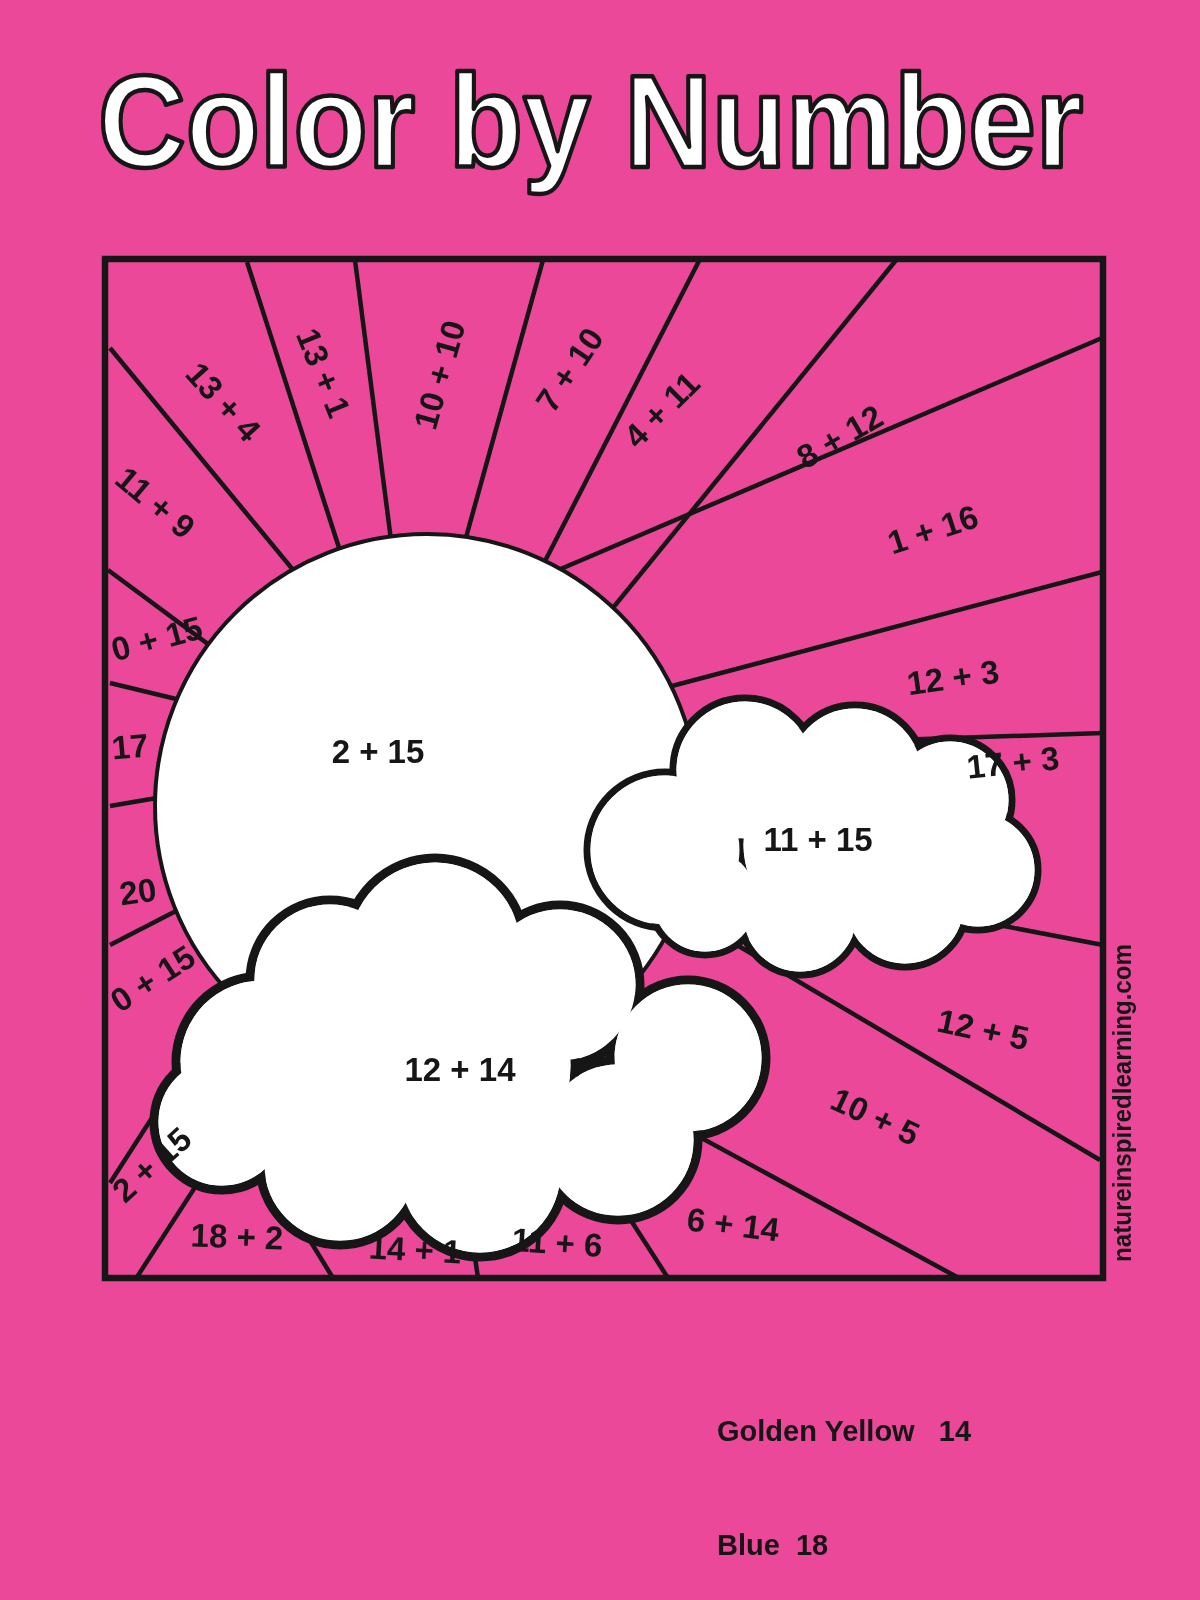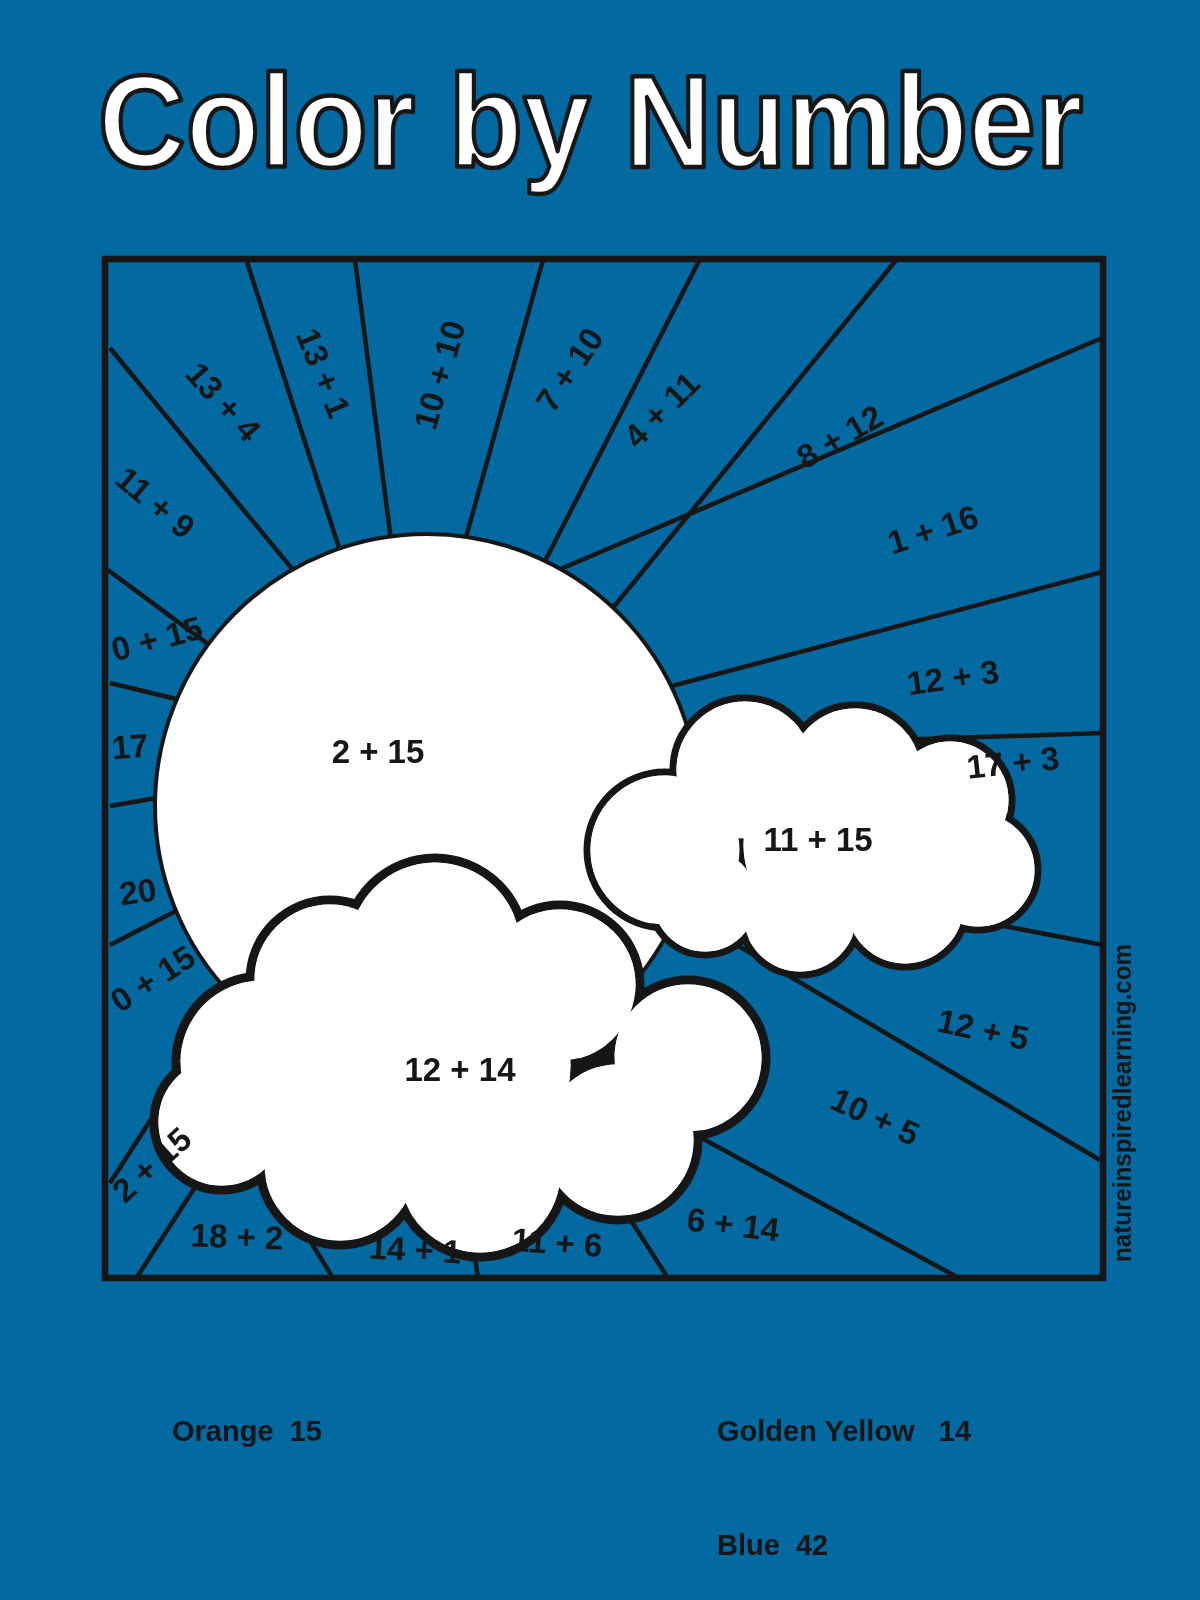--- a/index.html
+++ b/index.html
@@ -1,16 +1,16 @@
 <!DOCTYPE html>
 <html><head>
 <meta charset="utf-8">
 <style>
   html,body{margin:0;padding:0;background:#ffffff;}
-  #page{position:relative;width:1200px;height:1600px;background:#0369a1;overflow:hidden;
+  #page{position:relative;width:1200px;height:1600px;background:#ec4899;overflow:hidden;
         font-family:"Liberation Sans", sans-serif;}
   svg{position:absolute;left:0;top:0;}
   .title-text{font-family:"Liberation Sans", sans-serif;font-weight:bold;font-size:132px;
               fill:#ffffff;stroke:#161616;stroke-width:4.5;stroke-linejoin:round;}
   .m{font-family:"Liberation Sans", sans-serif;font-weight:bold;font-size:33px;fill:#161616;
      text-anchor:middle;}
   .watermark-text{font-family:"Liberation Sans", sans-serif;font-weight:bold;font-size:25px;
      fill:#161616;text-anchor:middle;}
   .ray{stroke:#161616;stroke-width:4.5;fill:none;}
   .frame{fill:none;stroke:#161616;stroke-width:6.5;}
@@ -136,19 +136,18 @@
     </g>
 
     <text class="m" x="378" y="763">2 + 15</text>
     <text class="m" x="818" y="851">11 + 15</text>
     <text class="m" x="460" y="1081">12 + 14</text>
 
     <text class="watermark-text" x="1122" y="1112" transform="rotate(-90 1122 1103)" textLength="318" lengthAdjust="spacingAndGlyphs">natureinspiredlearning.com</text>
   </svg>
 
   <div class="legend-col" id="legend-left">
-    <div>Orange  15</div>
   </div>
   <div class="legend-col" id="legend-right">
     <div>Golden Yellow   14</div>
-    <div>Blue  42</div>
+    <div>Blue  18</div>
   </div>
 </div>
 
 </body></html>

